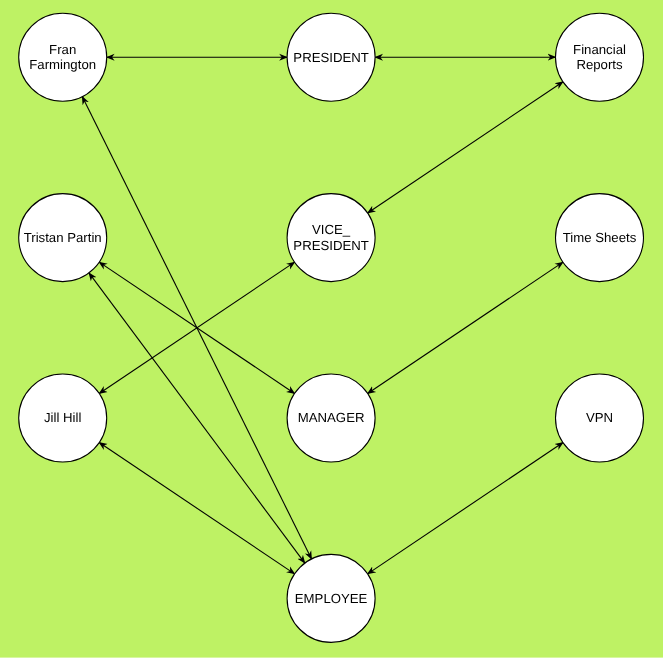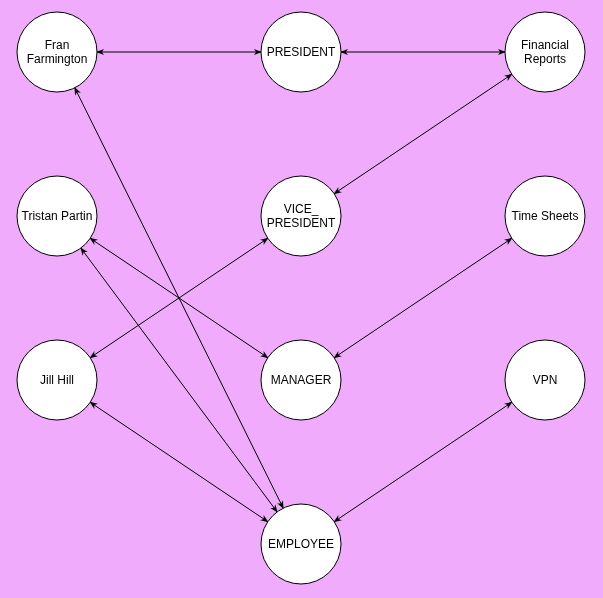--- a/index.html
+++ b/index.html
@@ -1,16 +1,16 @@
 <!DOCTYPE html>
 <html><head>
 <meta charset="utf-8">
 <style>
   html, body { margin: 0; padding: 0; background: #ffffff; }
-  #canvas { position: relative; width: 603px; height: 598px; background: #f0abfc; overflow: hidden; }
+  #canvas { position: relative; width: 603px; height: 598px; background: #bef264; overflow: hidden; }
   svg { position: absolute; left: 0; top: 0; }
   .node circle { fill: #ffffff; stroke: #000000; stroke-width: 1; }
   .node text { font-family: "Liberation Sans", sans-serif; font-size: 12px; fill: #000000; text-anchor: middle; }
   .edge { stroke: #000000; stroke-width: 1; fill: none; }
 </style>
 </head>
 <body>
 
 <div id="canvas">
   <svg id="graph" width="603" height="598">

